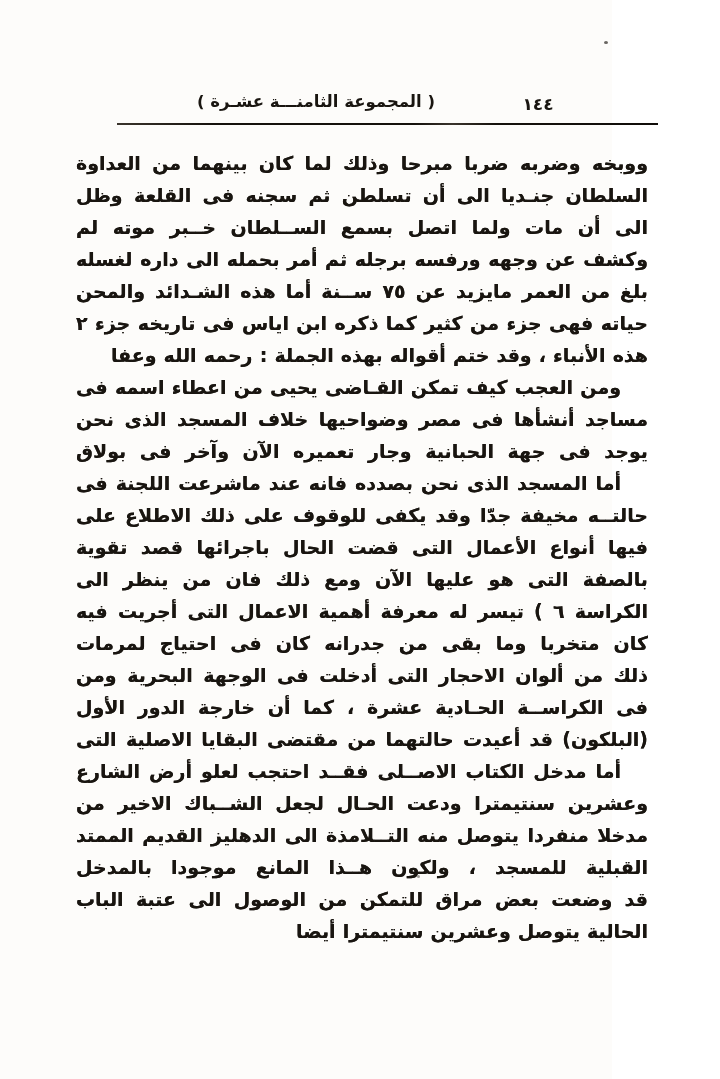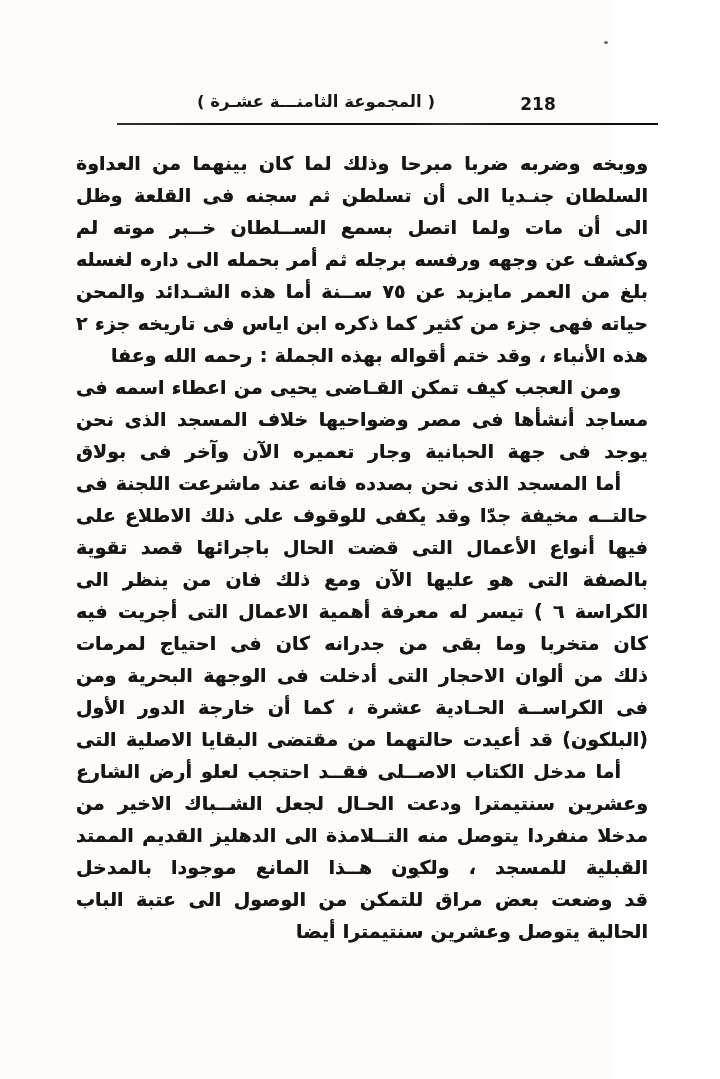--- a/index.html
+++ b/index.html
@@ -94,21 +94,21 @@
   }
   .line.ind { padding-right: 27px; }
 </style>
 </head>
 <body>
 
 <div class="scan-page">
 
   <div class="page-header">
     <div class="series-title">( المجموعة الثامنـــة عشـرة )</div>
-    <div class="page-number">218</div>
+    <div class="page-number">١٤٤</div>
   </div>
 
   <div class="header-rule"></div>
 
   <div class="text-block" id="text-block">
       <div class="para">
         <div class="line just">ووبخه وضربه ضربا مبرحا وذلك لما كان بينهما من العداوة والبغضاء منذ كان</div>
         <div class="line just">السلطان جنـديا الى أن تسلطن ثم سجنه فى القلعة وظل يضربه يوما بعد يوم</div>
         <div class="line just">الى أن مات  ولما اتصل بسمع الســلطان خــبر موته لم يصــدق وأمر باحضاره</div>
         <div class="line just">وكشف عن وجهه ورفسه برجله ثم أمر بحمله الى داره لغسله ودفنه وكان قد</div>

